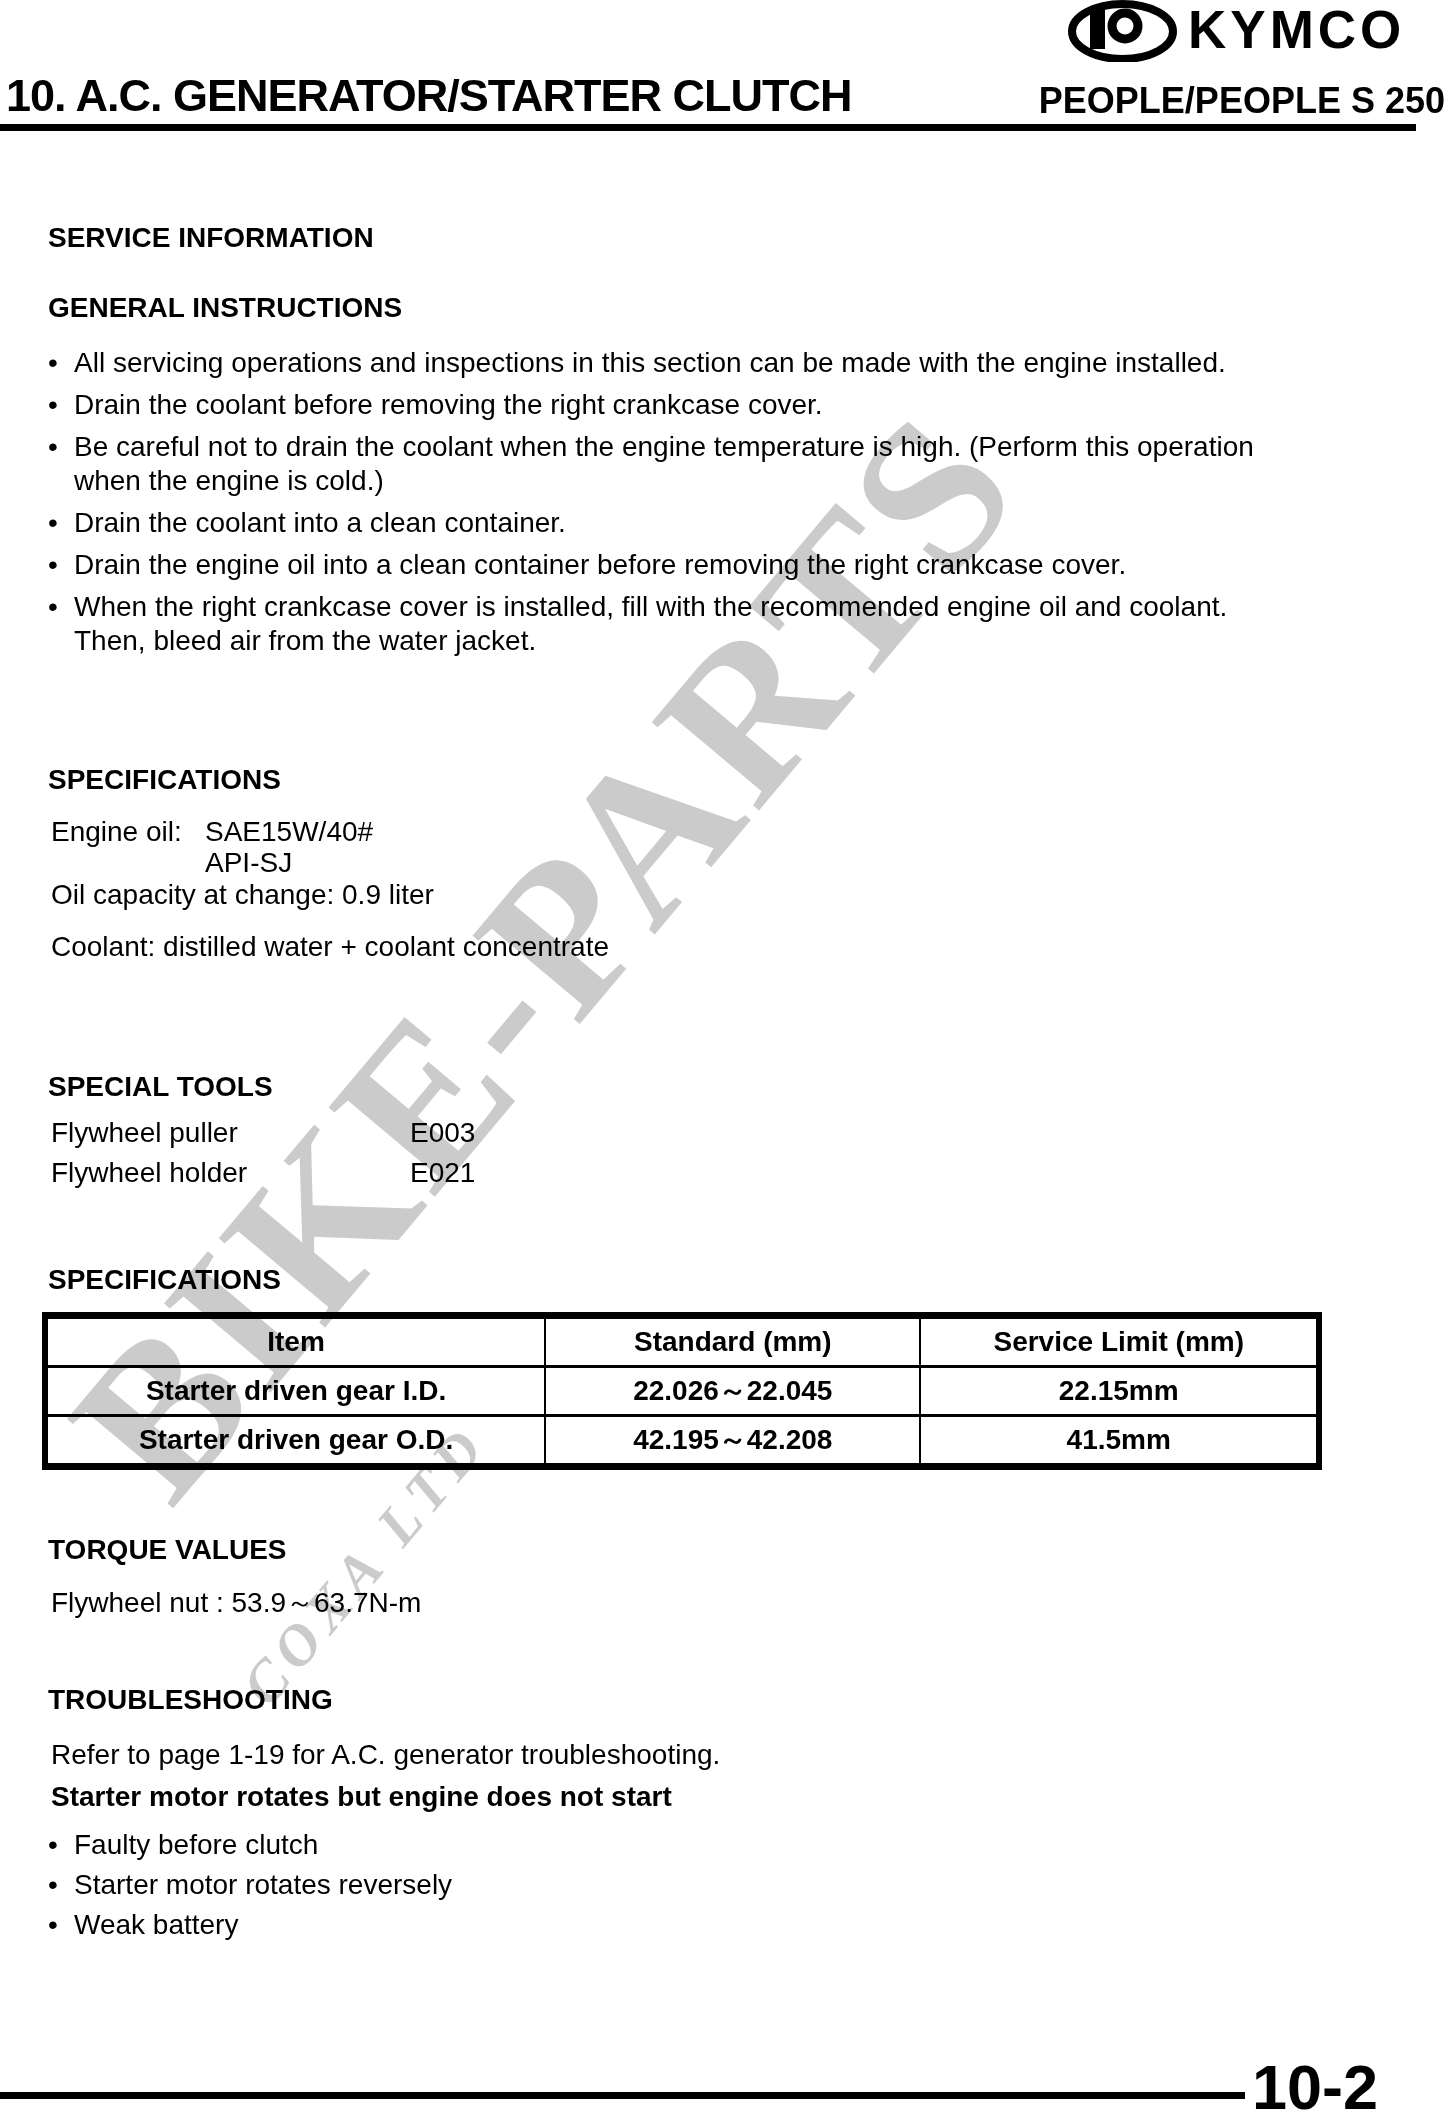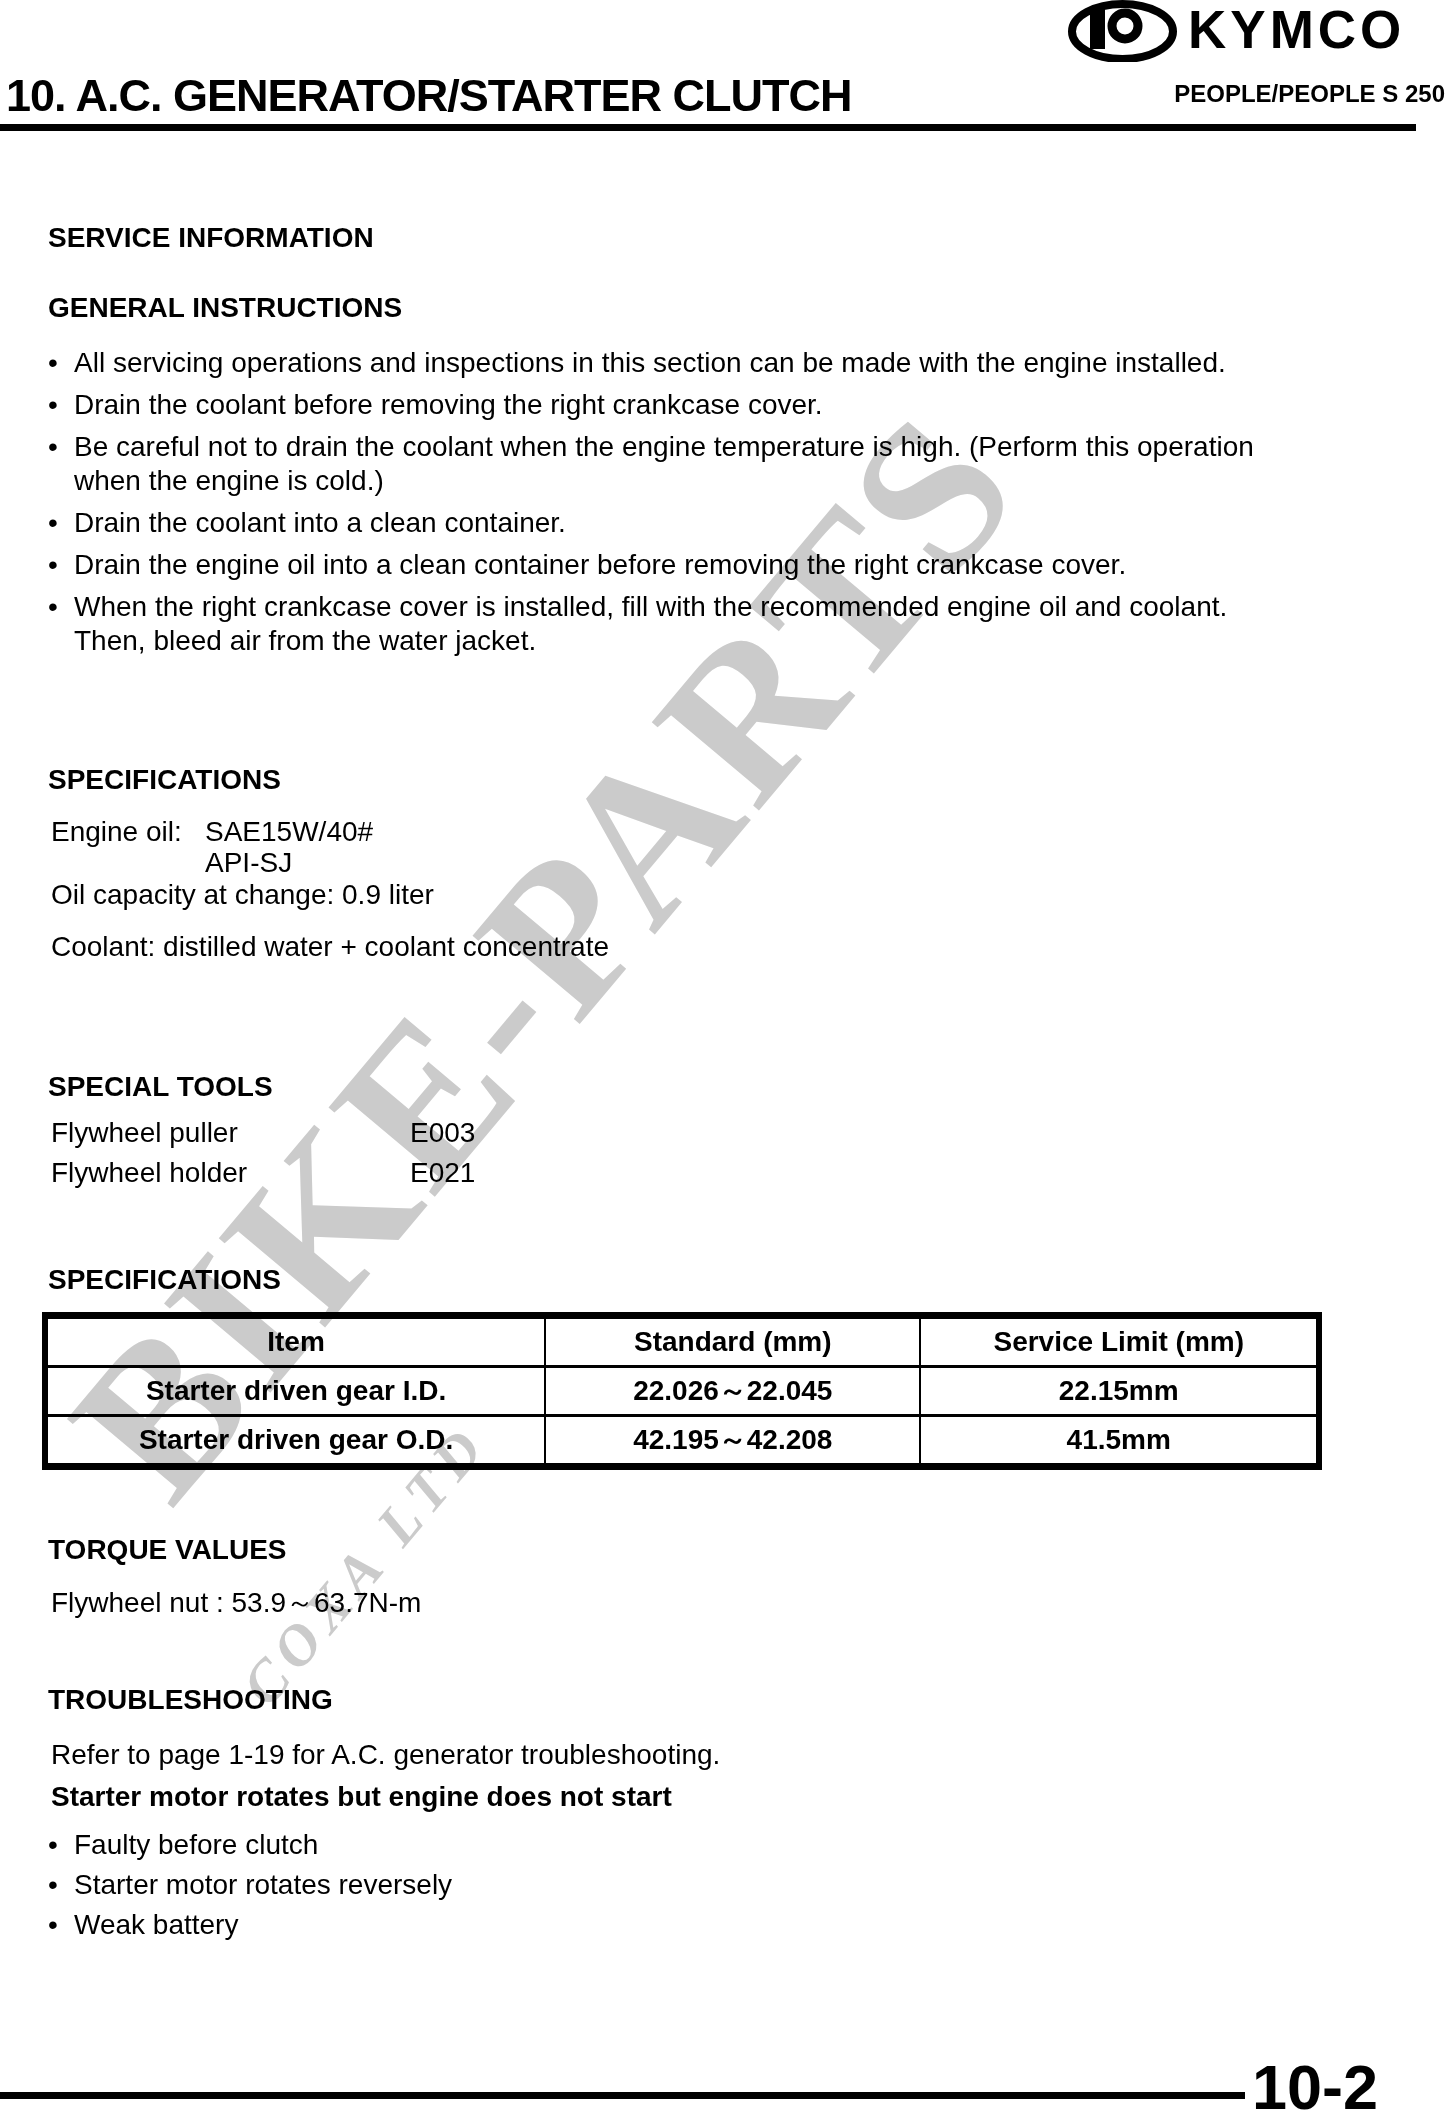--- a/index.html
+++ b/index.html
@@ -23,21 +23,21 @@
     text-align:center; line-height:90px;
     font-family:"Liberation Serif", serif; font-weight:bold; font-style:italic;
     font-size:58px; letter-spacing:8px; color:#cbcbcb;
     transform:rotate(-50deg); white-space:nowrap; z-index:0;
   }
 
   .content { position:absolute; inset:0; z-index:1; }
 
   .page-title { font-size:45px; font-weight:bold; letter-spacing:-1px; white-space:nowrap; }
   .brand-text { font-size:53px; font-weight:bold; letter-spacing:4px; line-height:44px; }
-  .model-text { font-size:24px; font-weight:bold; white-space:nowrap; }
+  .model-text { font-size:36px; font-weight:bold; white-space:nowrap; }
 
   .rule { background:#000; }
 
   .h1 { font-size:28px; font-weight:bold; line-height:34px; white-space:nowrap; }
   .body-line { font-size:28px; line-height:34px; white-space:nowrap; }
 
   .bullets { width:1372px; }
   .bullet-item { display:flex; margin-bottom:8px; }
   .bullet-dot { width:26px; font-size:28px; line-height:34px; flex:0 0 26px; }
   .bullet-text { font-size:28px; line-height:34px; white-space:pre-line; }

